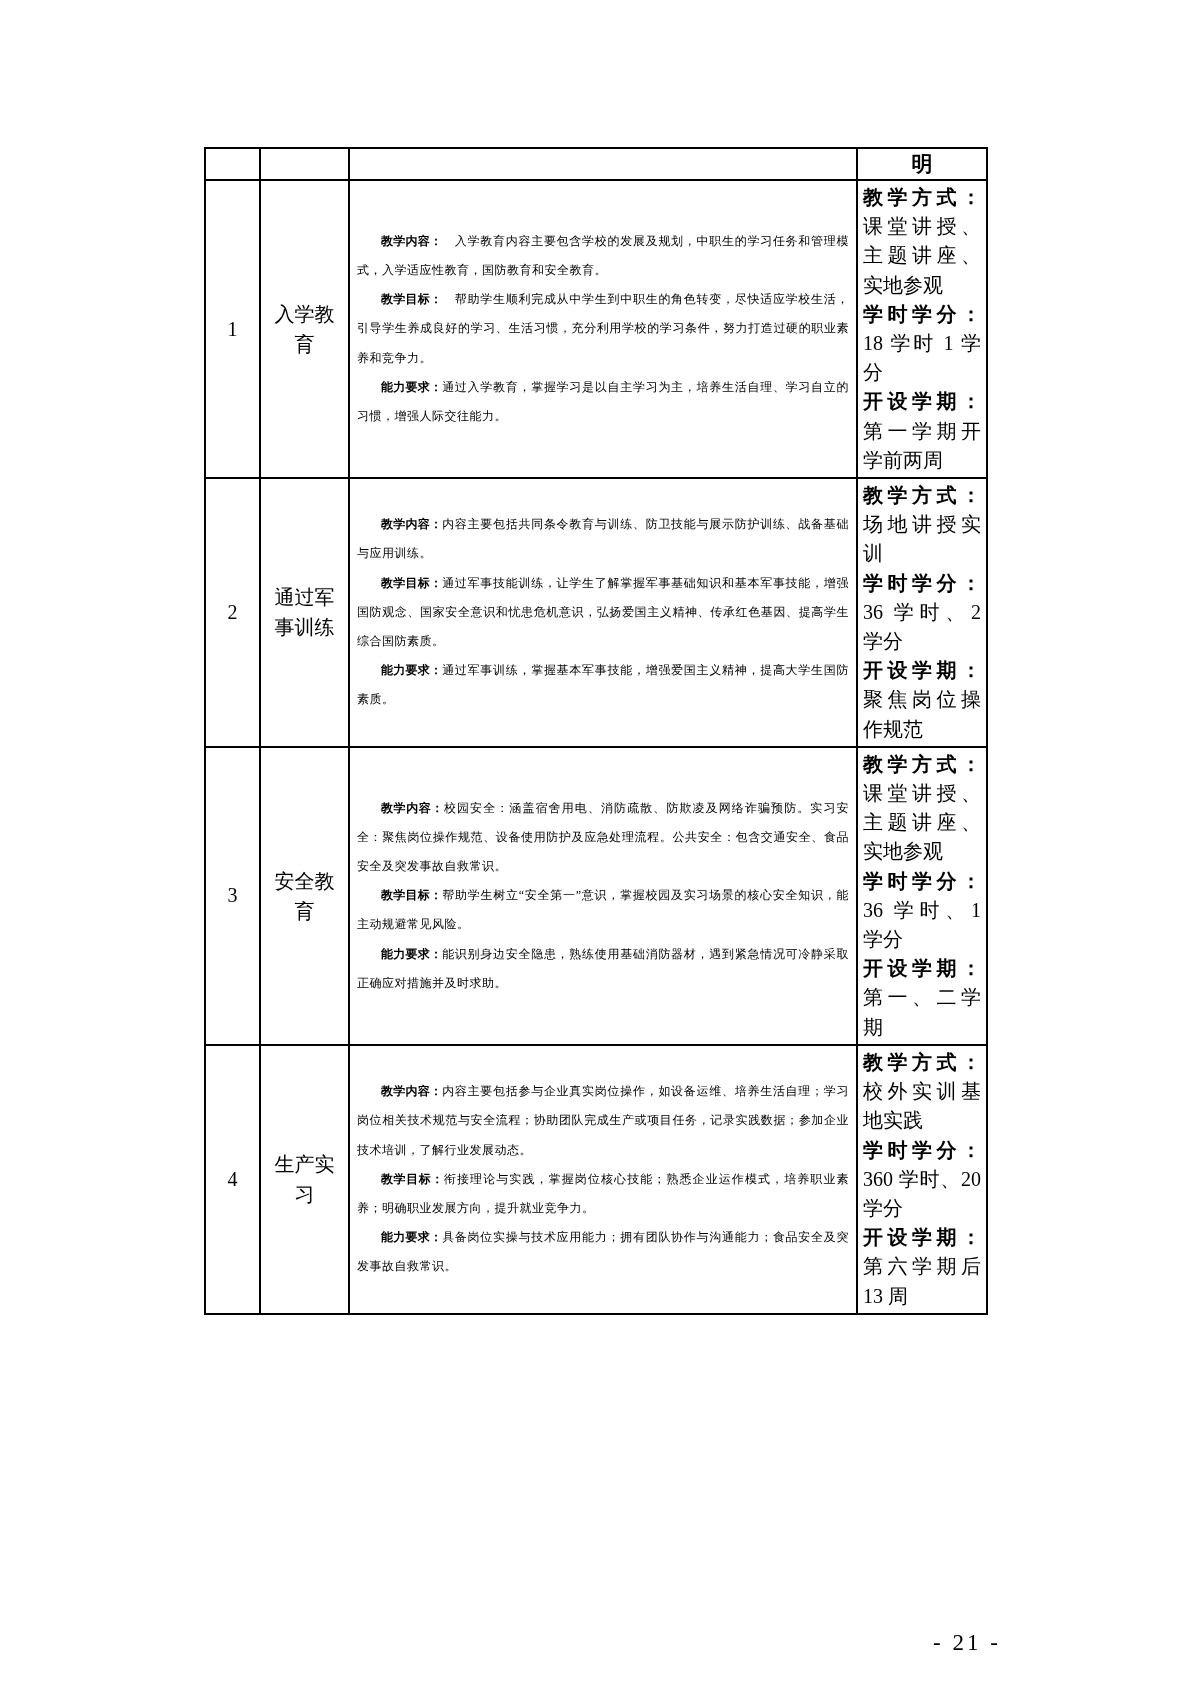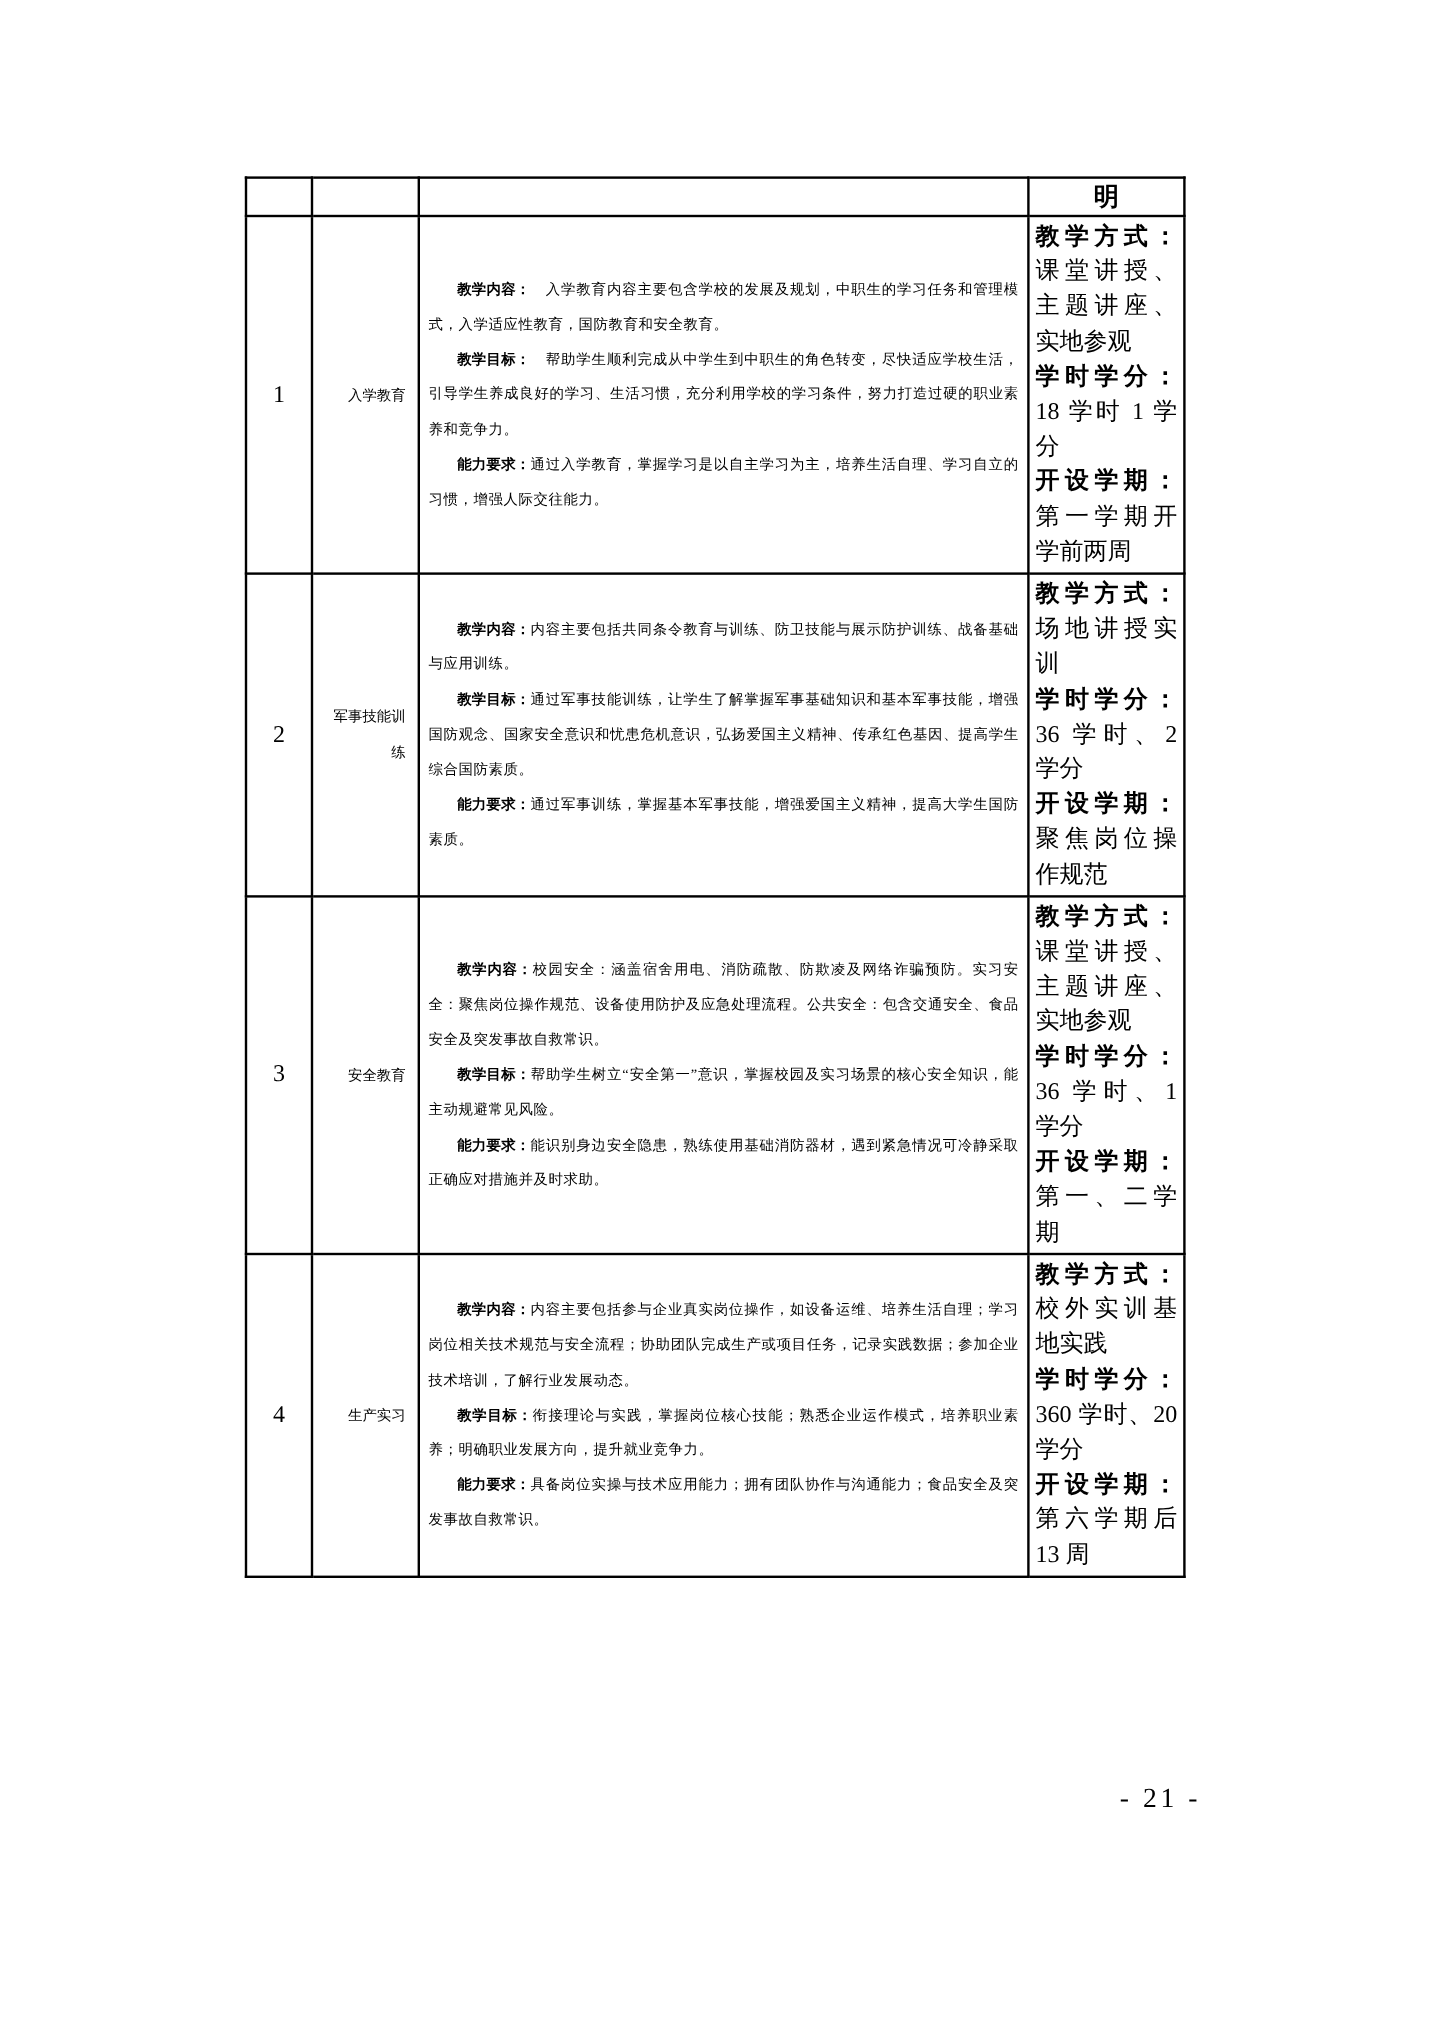--- a/index.html
+++ b/index.html
@@ -18,36 +18,36 @@
   tr.header-row { height:29px; }
   tr.row-1 { height:292px; }
   tr.row-2 { height:244px; }
   tr.row-3 { height:283px; }
   tr.row-4 { height:257px; }
   .header-cell { font-size:21px; text-align:center; font-weight:bold; }
   .num-cell {
     text-align:center; font-size:20px;
   }
   .course-cell {
-    text-align:right; font-size:12px; line-height:30px; padding:0 10px;
+    text-align:center; font-size:20px; line-height:30px; padding:0 10px;
   }
   .content-cell { padding:2px 7px; }
   .content-cell p {
     margin:0; font-size:12px; line-height:29.2px;
     text-align:justify; text-indent:2em; letter-spacing:0.5px;
   }
   .details-cell {
     padding:2px 5px; font-size:20px; line-height:29.2px; text-align:justify;margin-left:44px;
   }
   .para-label, .detail-label {
     font-family:"Liberation Sans","DejaVu Sans",sans-serif;
     font-weight:bold; letter-spacing:0;
   }
   .page-number {
-    position:absolute; left:922px; top:1486px; width:90px;
+    position:absolute; left:922px; top:1630px; width:90px;
     text-align:center; font-size:23px; letter-spacing:3px;
   }
 </style>
 </head>
 <body>
 
 <div class="page">
 
   <table class="course-table">
     <colgroup>
@@ -75,21 +75,21 @@
       </td>
       <td class="details-cell">
         <div><span class="detail-label">教学方式：</span><span>课堂讲授、主题讲座、实地参观</span></div>
         <div><span class="detail-label">学时学分：</span><span>18 学时 1 学分</span></div>
         <div><span class="detail-label">开设学期：</span><span>第一学期开学前两周</span></div>
       </td>
     </tr>
 
     <tr class="row-2">
       <td class="num-cell">2</td>
-      <td class="course-cell">军事技能训练</td>
+      <td class="course-cell">通过军事训练</td>
       <td class="content-cell">
         <p><span class="para-label">教学内容：</span><span>内容主要包括共同条令教育与训练、防卫技能与展示防护训练、战备基础与应用训练。</span></p>
         <p><span class="para-label">教学目标：</span><span>通过军事技能训练，让学生了解掌握军事基础知识和基本军事技能，增强国防观念、国家安全意识和忧患危机意识，弘扬爱国主义精神、传承红色基因、提高学生综合国防素质。</span></p>
         <p><span class="para-label">能力要求：</span><span>通过军事训练，掌握基本军事技能，增强爱国主义精神，提高大学生国防素质。</span></p>
       </td>
       <td class="details-cell">
         <div><span class="detail-label">教学方式：</span><span>场地讲授实训</span></div>
         <div><span class="detail-label">学时学分：</span><span>36 学时、2 学分</span></div>
         <div><span class="detail-label">开设学期：</span><span>聚焦岗位操作规范</span></div>
       </td>

